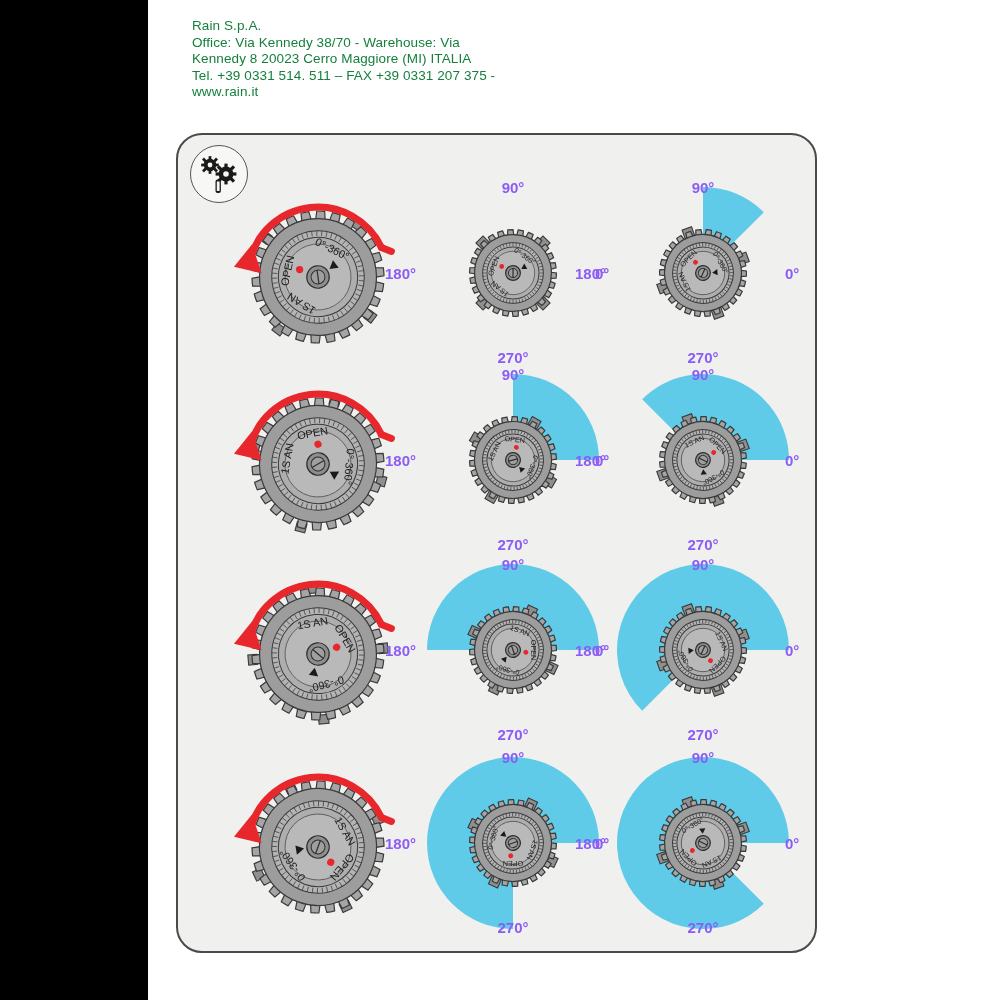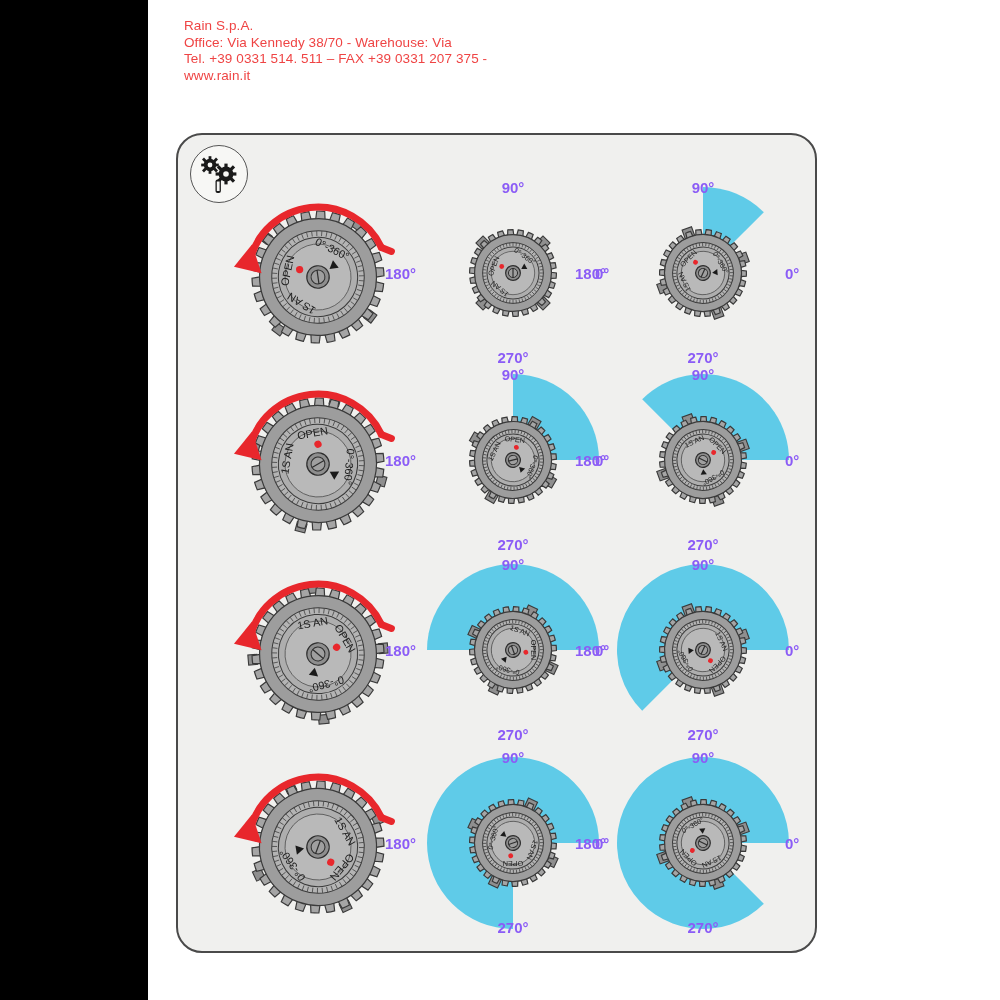--- a/index.html
+++ b/index.html
@@ -2,22 +2,22 @@
 <html><head>
 <meta charset="utf-8">
 <style>
   html,body{margin:0;padding:0;background:#000;}
   body{width:1000px;height:1000px;overflow:hidden;font-family:"Liberation Sans",sans-serif;}
   #page{
     position:absolute;left:148px;top:0;width:852px;height:1000px;
     background:#ffffff;
   }
   #company{
-    position:absolute;left:36px;top:18px;width:330px;
-    font-size:13.5px;line-height:16.5px;color:#ef4444;
+    position:absolute;left:44px;top:18px;width:330px;
+    font-size:13.5px;line-height:16.5px;color:#15803d;
     font-family:"Liberation Sans",sans-serif;
     letter-spacing:.1px;
   }
   #panel{
     position:absolute;left:28px;top:133px;width:637px;height:816px;
     background:#f0f0ee;border:2px solid #4a4a4a;border-radius:26px;
   }
   #badge{
     position:absolute;left:12px;top:10px;width:56px;height:56px;border-radius:50%;
     background:#f7f7f5;border:1.6px solid #555;
@@ -32,20 +32,21 @@
   .wedge{fill:#5fcbe8;}
 </style>
 </head>
 <body>
 
 <div id="page">
 
   <div id="company">
     <div>Rain S.p.A.</div>
     <div>Office: Via Kennedy 38/70 - Warehouse: Via</div>
+    <div>Kennedy 8  20023 Cerro Maggiore (MI) ITALIA</div>
     <div>Tel. +39 0331 514. 511 – FAX +39 0331 207 375 -</div>
     <div>www.rain.it</div>
   </div>
 
   <div id="panel">
 
     <div id="badge">
       <svg width="44" height="44" viewBox="0 0 44 44">
         <g fill="#1a1a1a">
           <circle cx="13" cy="13" r="6.2"></circle>

